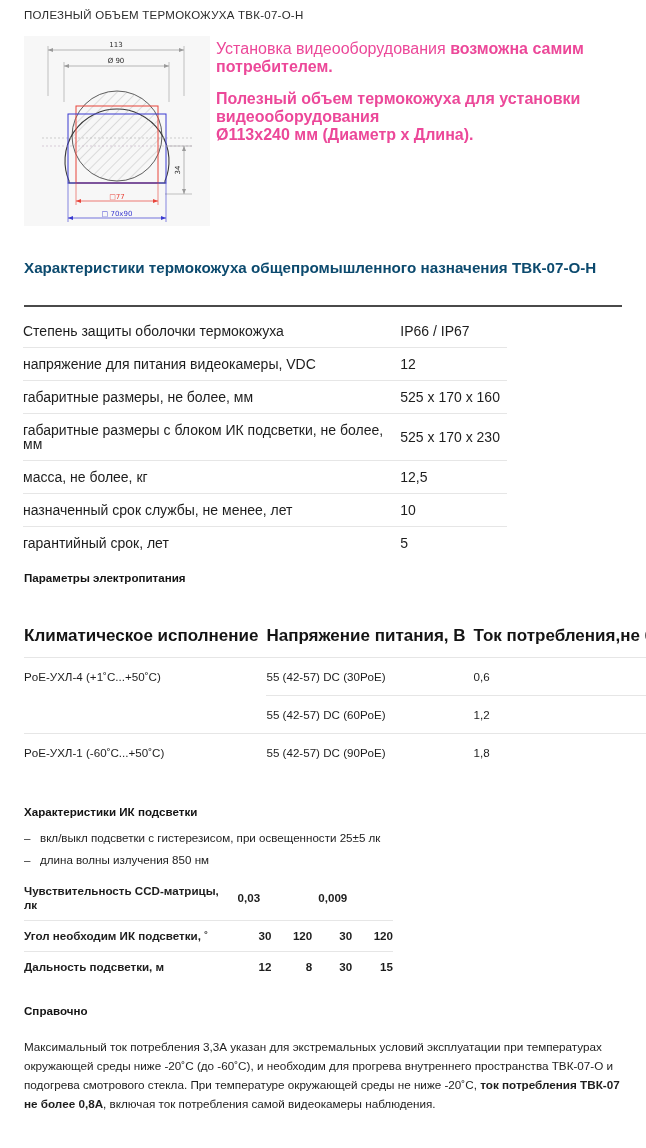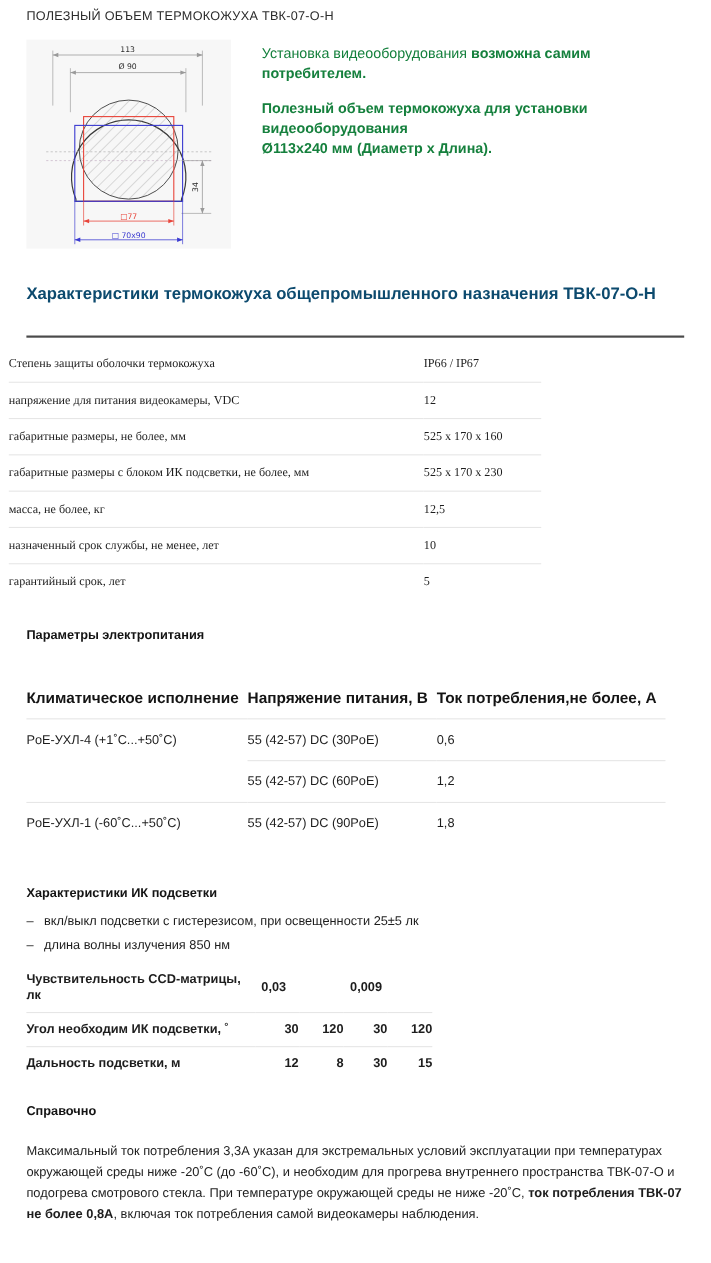--- a/index.html
+++ b/index.html
@@ -50,26 +50,26 @@
     left: 0;
     top: 0;
     width: 186px;
     height: 190px;
     background: #f7f7f7;
   }
   .drawing svg { display: block; }
 
   .intro {
     position: absolute;
-    left: 214px;
+    left: 192px;
     top: 4px;
     width: 396px;
-    font-size: 13px;
+    font-size: 16px;
     line-height: 18px;
-    color: #15803d;
+    color: #ec4899;
   }
   .intro p { margin: 0 0 14px 0; }
   .intro p:last-child { margin-bottom: 0; }
   .intro b { font-weight: 700; }
 
   
   .sec-heading {
     position: absolute;
     left: 24px;
     width: 600px;
@@ -84,26 +84,25 @@
     position: absolute;
     left: 24px;
     width: 598px;
     height: 1.6px;
     background: #4a4a4a;
   }
 
   
   .spec-table {
     position: absolute;
-    left: 8px;
+    left: 23px;
     width: 484px;
     border-collapse: collapse;
-    font-size: 11px;
+    font-size: 14px;
     color: #1d1d1d;
-    font-family: Liberation Serif, serif;
   }
   .spec-table td {
     padding: 9px 0 9px 0;
     border-bottom: 1px solid #e6e6e6;
     vertical-align: middle;
     line-height: 14px;
   }
   .spec-table tr:last-child td { border-bottom: none; }
   .spec-table td.k { width: 376px; padding-right: 6px; }
   .spec-table td.v { width: 108px; }
@@ -122,21 +121,21 @@
     position: absolute;
     left: 24px;
     width: 506px;
     border-collapse: collapse;
     font-size: 11.6px;
     color: #1d1d1d;
   }
   .power-table th {
     text-align: left;
     font-weight: 700;
-    font-size: 14px;
+    font-size: 17px;
     padding: 0 8px 11px 0;
     color: #141414;
     border-bottom: 1px solid #e6e6e6;
     white-space: nowrap;
   }
   .power-table td {
     padding: 12px 8px 12px 0;
     border-bottom: 1px solid #e6e6e6;
     vertical-align: middle;
     white-space: nowrap;

